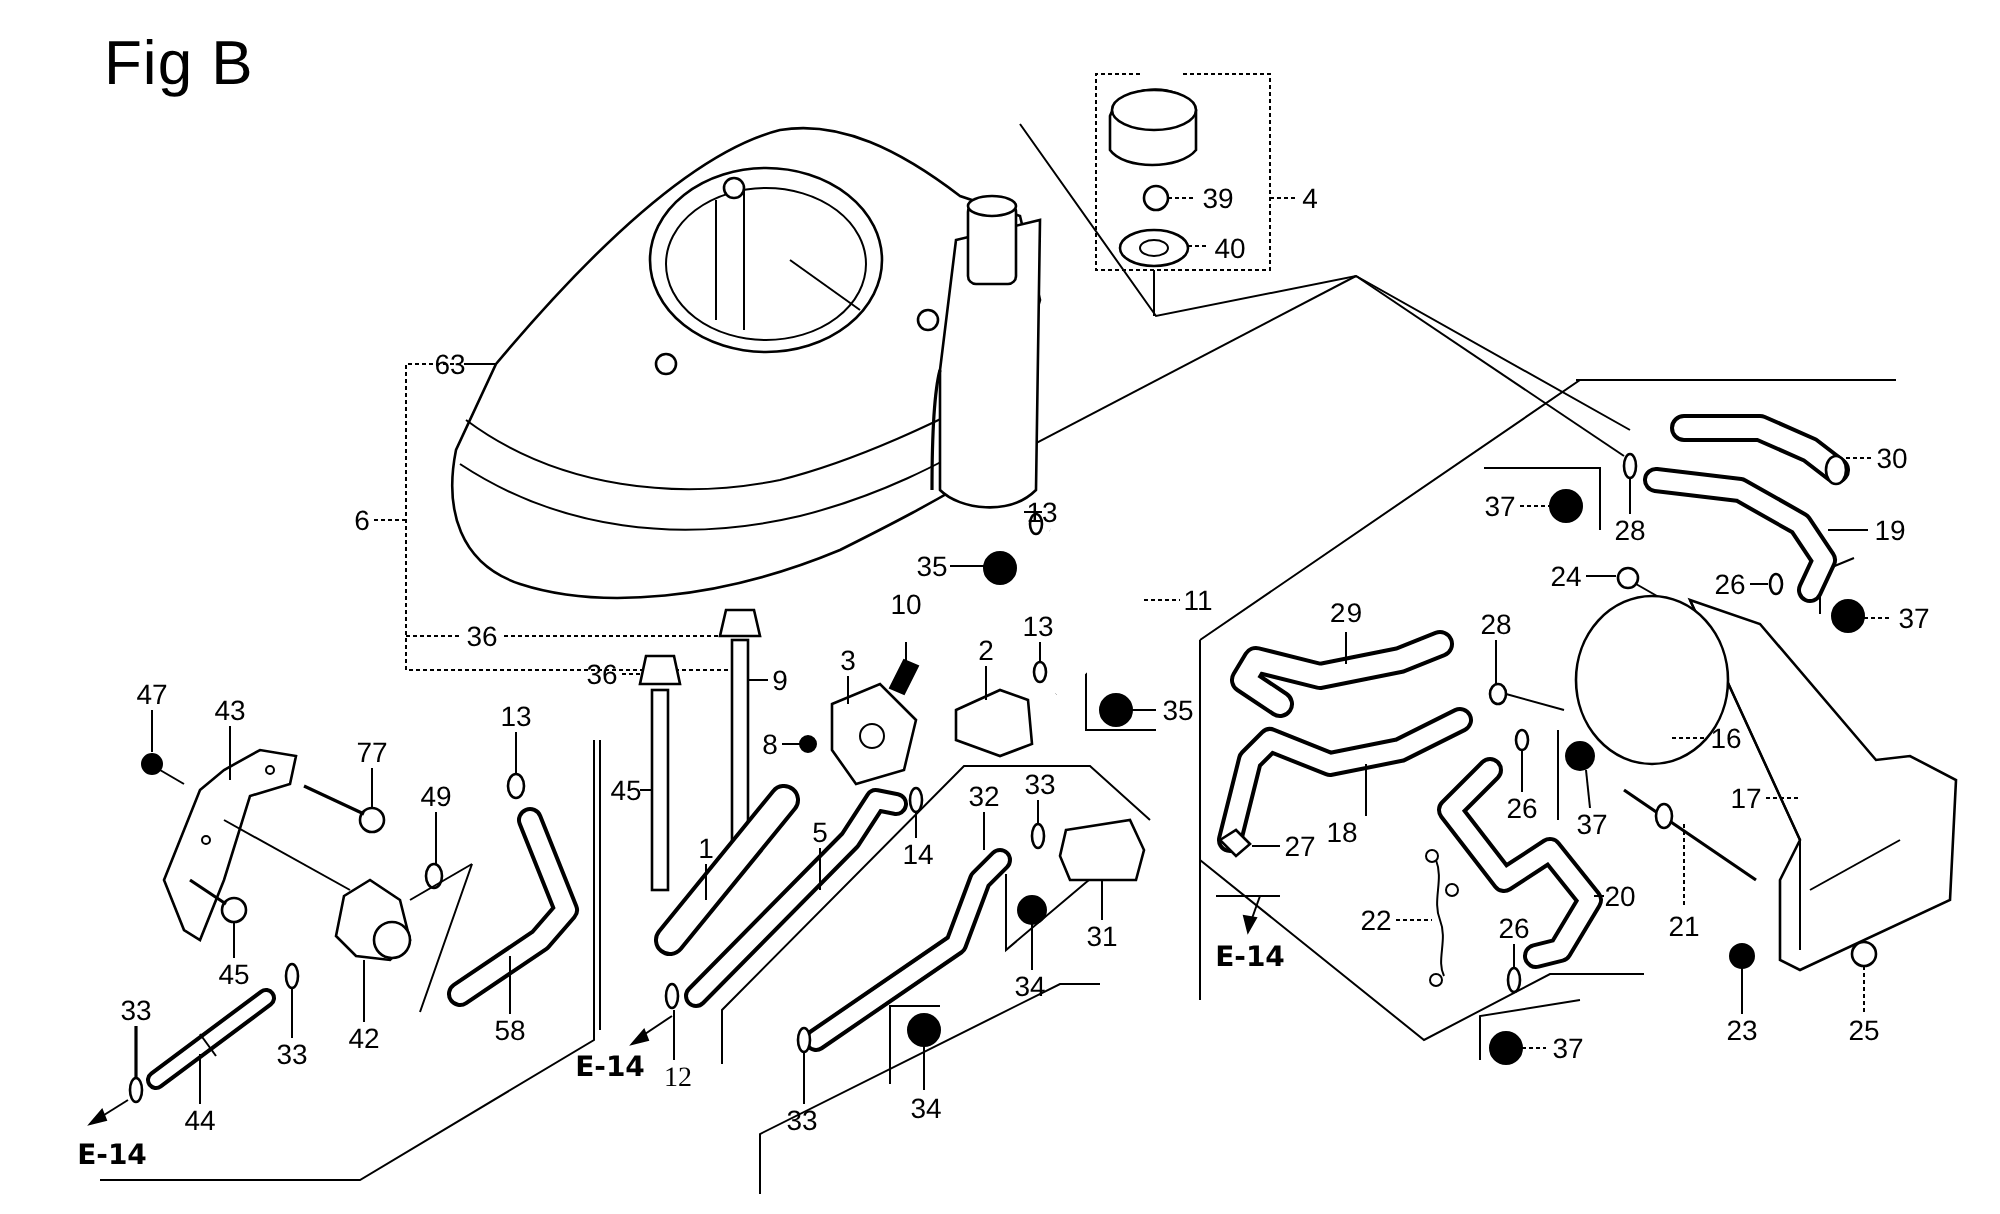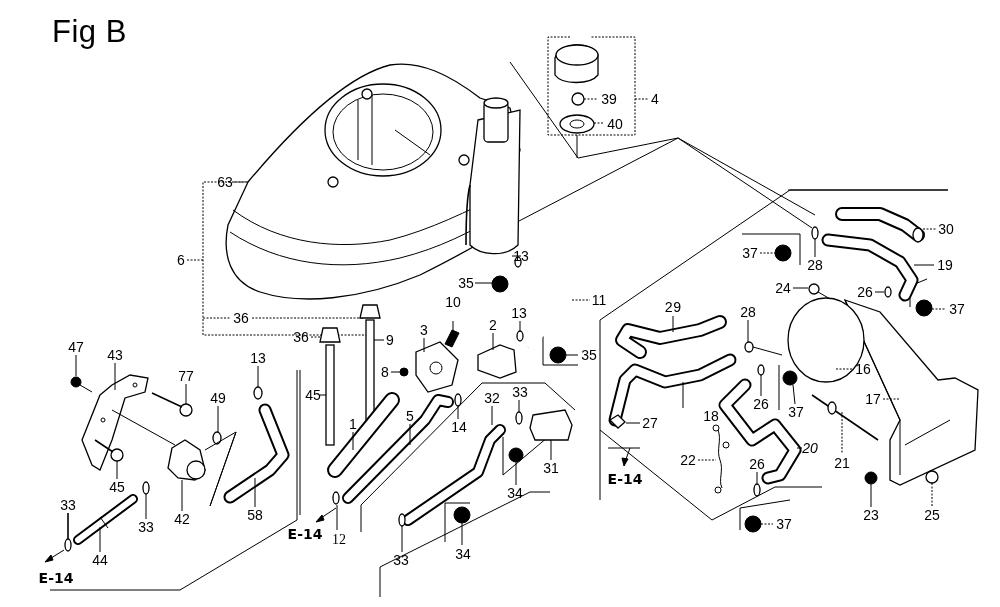--- a/index.html
+++ b/index.html
@@ -287,24 +287,24 @@
       <div class="lbl" style="left: 957px; top: 309px;">37</div>
       <div class="lbl" style="left: 796px; top: 412px;">37</div>
       <div class="lbl" style="left: 784px; top: 524px;">37</div>
       <div class="lbl" style="left: 815px; top: 265px;">28</div>
       <div class="lbl" style="left: 748px; top: 312px;">28</div>
       <div class="lbl" style="left: 783px; top: 288px;">24</div>
       <div class="lbl" style="left: 865px; top: 292px;">26</div>
       <div class="lbl" style="left: 761px; top: 404px;">26</div>
       <div class="lbl" style="left: 757px; top: 464px;">26</div>
       <div class="lbl" style="left: 673px; top: 308px; font-family: Liberation Mono, monospace;">29</div>
-      <div class="lbl" style="left: 711px; top: 416px;">18</div>
+      <div class="lbl" style="left: 671px; top: 416px;">18</div>
       <div class="lbl" style="left: 650px; top: 423px;">27</div>
       <div class="lbl" style="left: 688px; top: 460px;">22</div>
-      <div class="lbl" style="left: 810px; top: 448px; font-style: italic;">20</div>
+      <div class="lbl" style="left: 810px; top: 448px;">20</div>
       <div class="lbl" style="left: 863px; top: 369px;">16</div>
       <div class="lbl" style="left: 873px; top: 399px;">17</div>
       <div class="lbl" style="left: 842px; top: 463px;">21</div>
       <div class="lbl" style="left: 871px; top: 515px;">23</div>
       <div class="lbl" style="left: 932px; top: 515px;">25</div>
       <div class="ref" style="left: 625px; top: 479px;">E-14</div>
       <div class="ref" style="left: 305px; top: 534px;">E-14</div>
       <div class="ref" style="left: 56px; top: 578px;">E-14</div>
     </div>
 </div>

